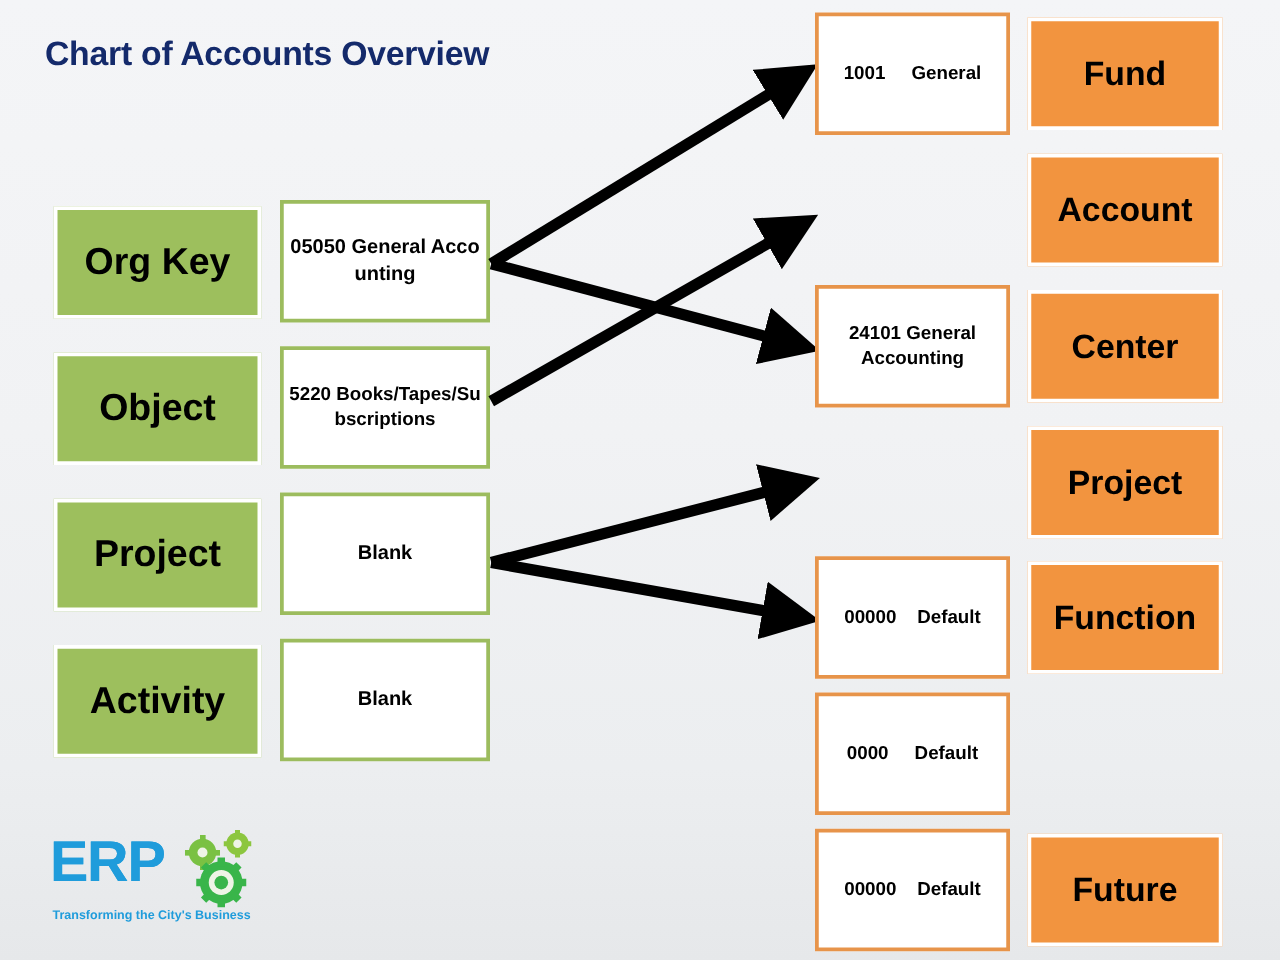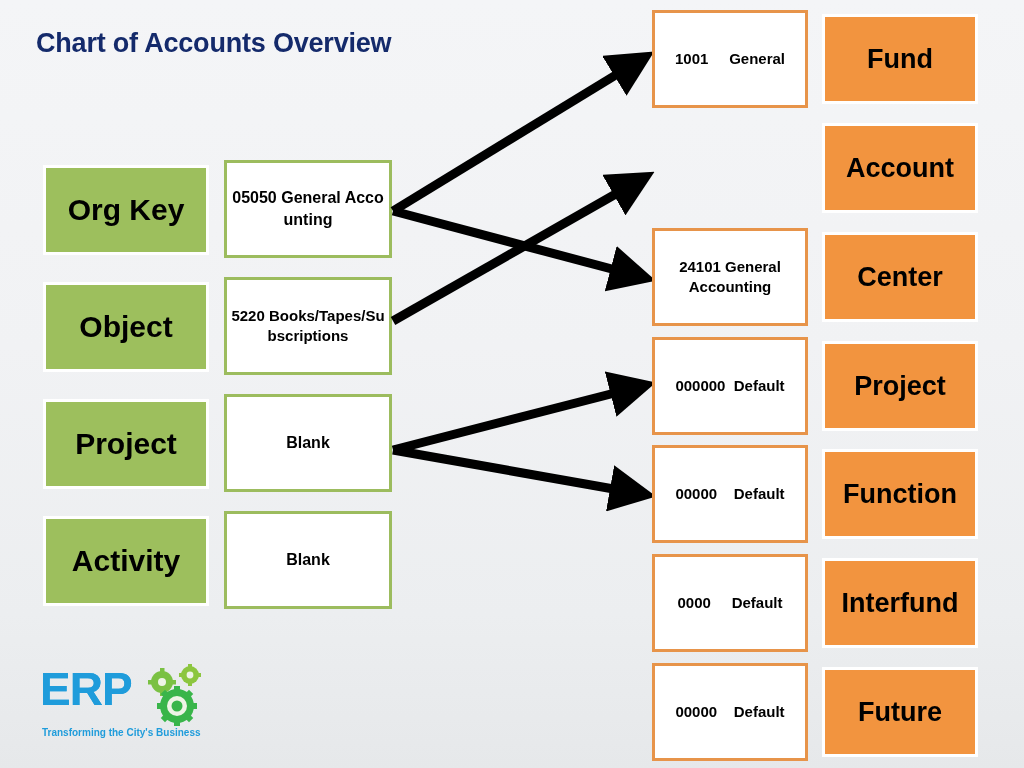--- a/index.html
+++ b/index.html
@@ -222,23 +222,20 @@
     </g>
   </svg>
 
   <div class="elem-value" style="top:10px;">
     <span>1001     General</span>
   </div>
   <div class="elem-value" style="top:228px;">
     <span>24101 General
 Accounting</span>
   </div>
-  <div class="elem-value" style="top:337px;">
-    <span>000000  Default</span>
-  </div>
   <div class="elem-value" style="top:445px;">
     <span>00000    Default</span>
   </div>
   <div class="elem-value" style="top:554px;">
     <span>0000     Default</span>
   </div>
   <div class="elem-value" style="top:663px;">
     <span>00000    Default</span>
   </div>
 
@@ -249,23 +246,20 @@
     <span class="elem-label-text">Account</span>
   </div>
   <div class="elem-label" style="top:232px;">
     <span class="elem-label-text">Center</span>
   </div>
   <div class="elem-label" style="top:341px;">
     <span class="elem-label-text">Project</span>
   </div>
   <div class="elem-label" style="top:449px;">
     <span class="elem-label-text">Function</span>
-  </div>
-  <div class="elem-label" style="top:558px;">
-    <span class="elem-label-text">Interfund</span>
   </div>
   <div class="elem-label" style="top:667px;">
     <span class="elem-label-text">Future</span>
   </div>
 
   <div id="erp-logo">
     <div id="erp-wordmark">ERP</div>
     <svg id="erp-gears" viewBox="0 0 76 62">
 
       <g fill="#8cc63f">

